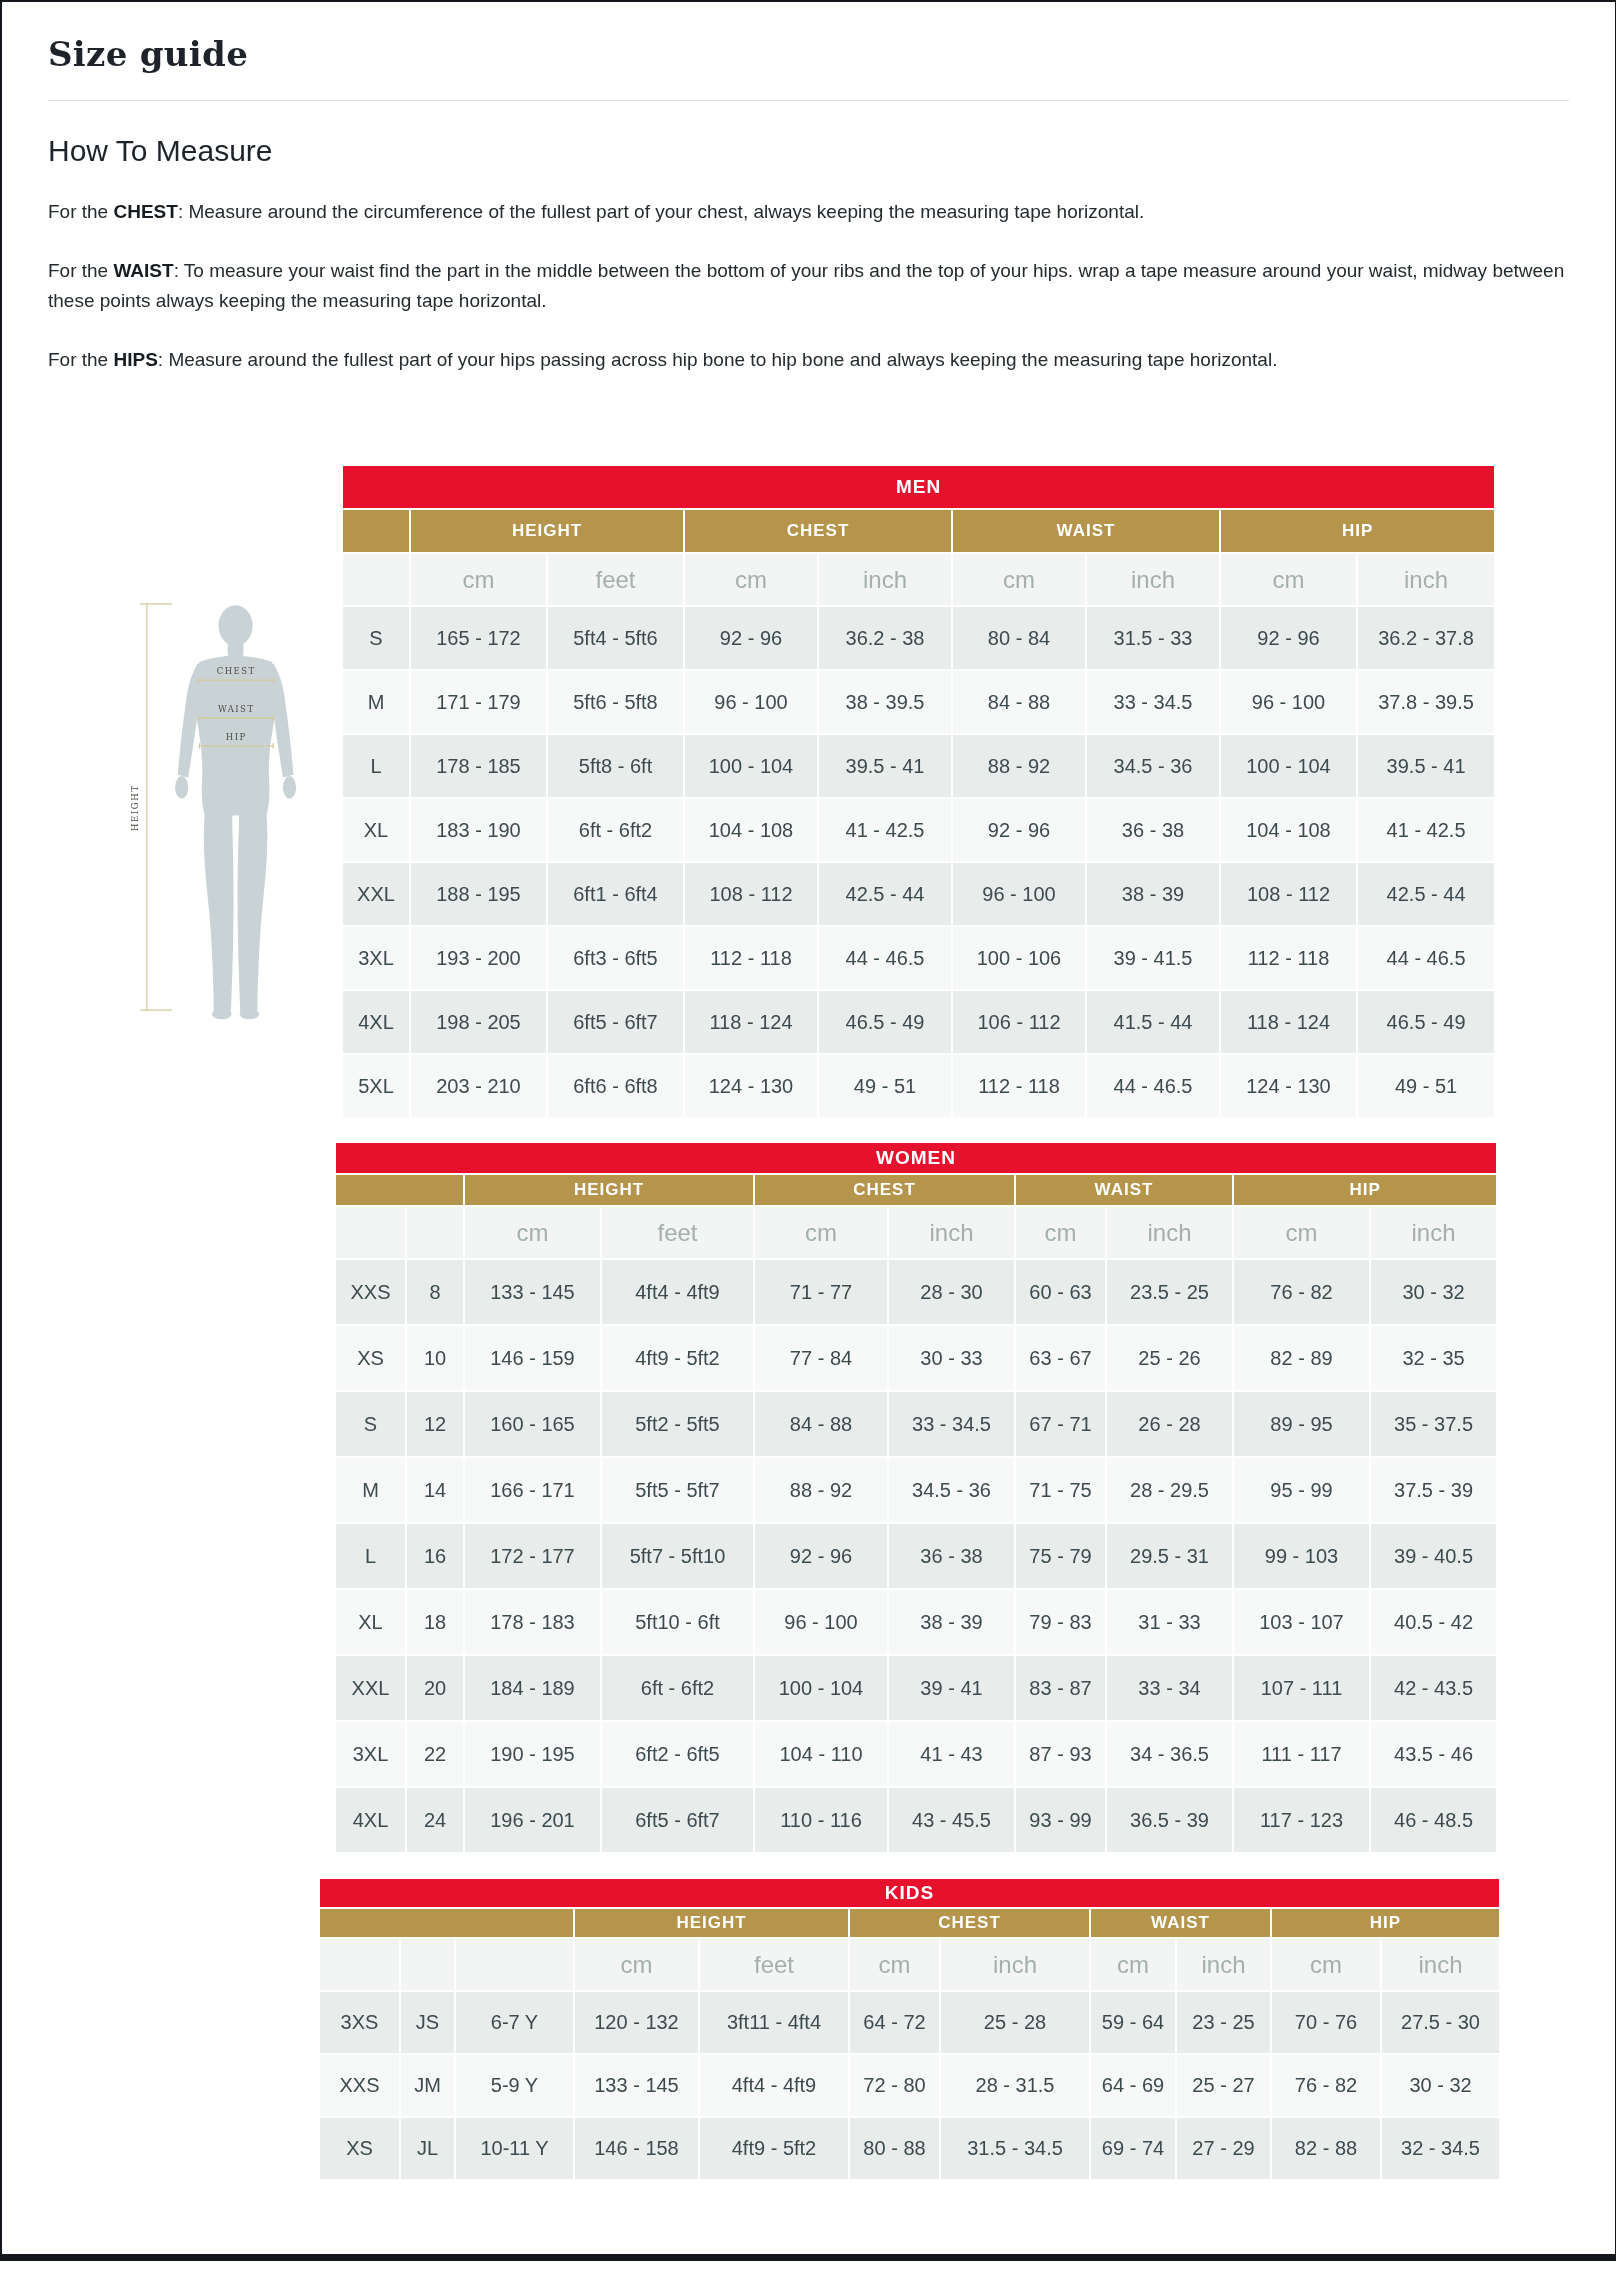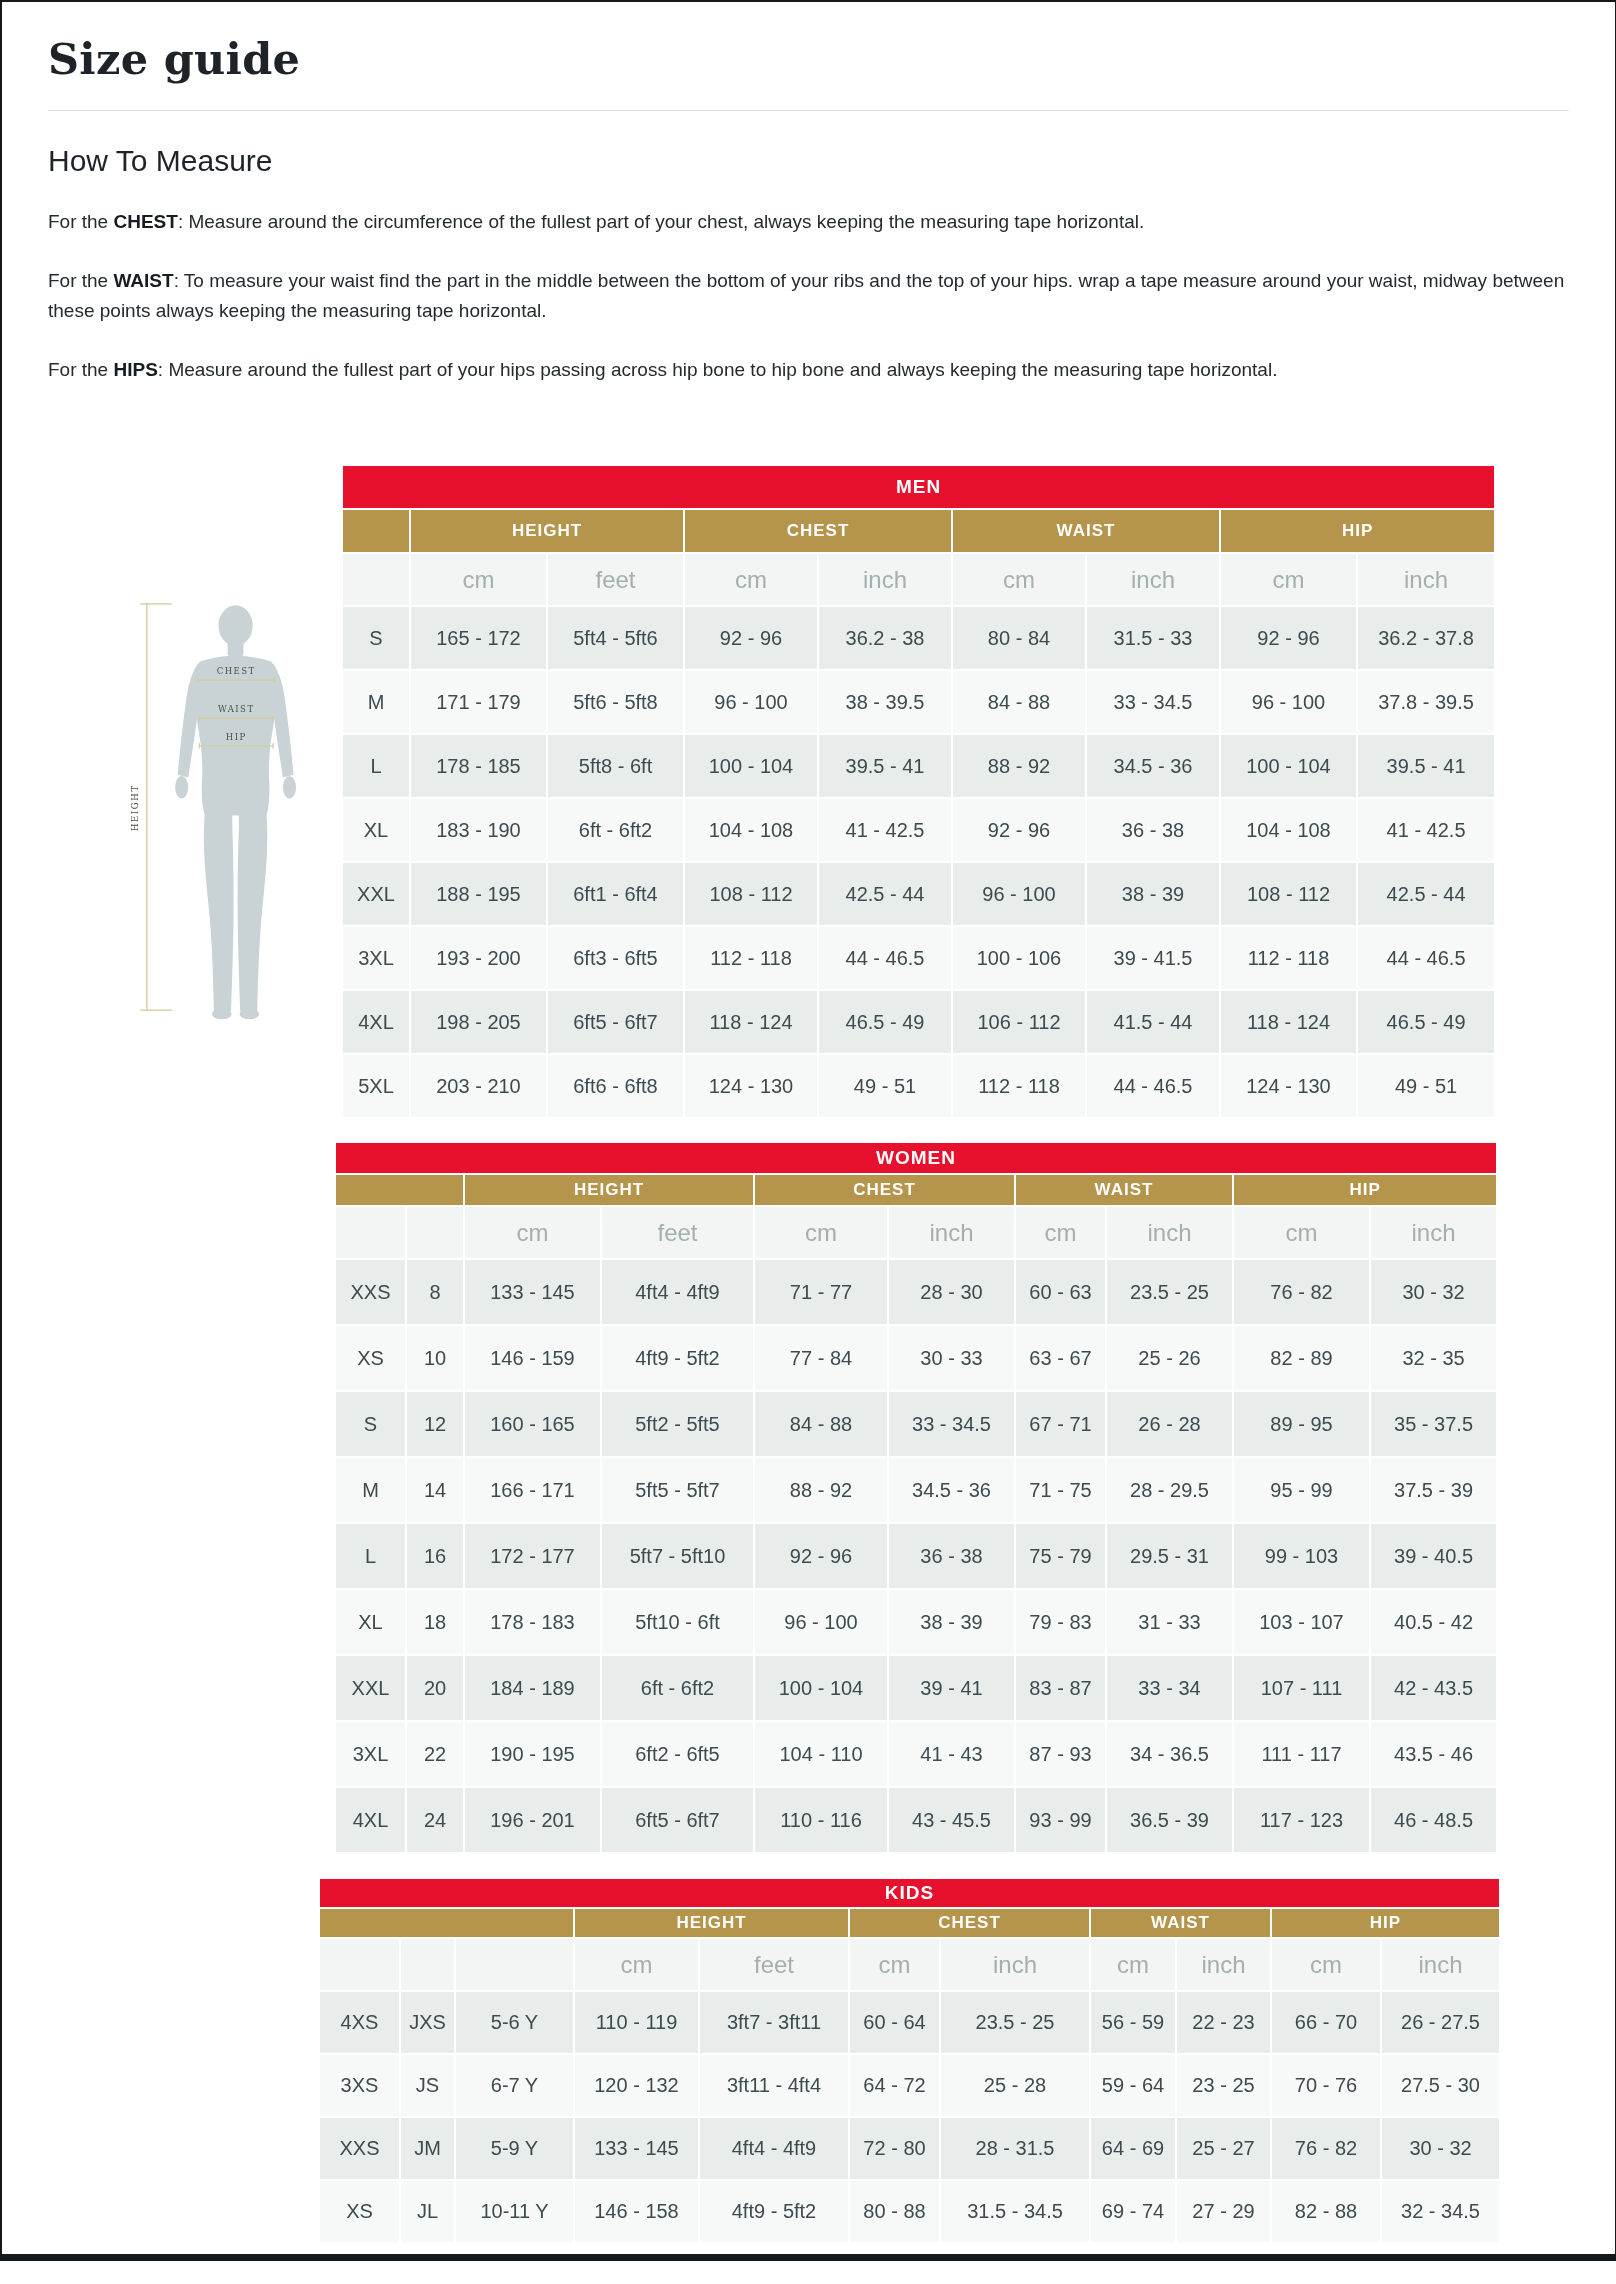--- a/index.html
+++ b/index.html
@@ -18,21 +18,21 @@
   .page{
     position:relative;
     width:1617px;height:2261px;
     background:#ffffff;
     border:2.6px solid #14181c;
     border-bottom:7.2px solid #14181c;
   }
   .content{padding:16px 46px 0 46px;}
   h1.page-title{
     font-family:"DejaVu Serif",serif;
-    font-size:43px;font-weight:700;letter-spacing:0.3px;
+    font-size:34px;font-weight:700;letter-spacing:0.3px;
     color:var(--ink);margin:16px 0 26px 0;
   }
   .divider{border:none;border-top:1.3px solid #dbe0e2;margin:0 0 0 0;}
   h2.section-heading{
     font-size:30px;font-weight:400;color:var(--ink);
     margin:33px 0 0 0;letter-spacing:0px;
   }
   .measure-p{
     font-size:19px;color:#242b2e;line-height:30px;
     margin:29px 0 0 0;max-width:1533px;font-weight:400;
@@ -460,33 +460,20 @@
             <td>cm</td>
             <td>inch</td>
             <td>cm</td>
             <td>inch</td>
             <td>cm</td>
             <td>inch</td>
           </tr>
         </thead>
       <tbody>
           <tr>
-            <td>4XS</td>
-            <td>JXS</td>
-            <td>5-6 Y</td>
-            <td>110 - 119</td>
-            <td>3ft7 - 3ft11</td>
-            <td>60 - 64</td>
-            <td>23.5 - 25</td>
-            <td>56 - 59</td>
-            <td>22 - 23</td>
-            <td>66 - 70</td>
-            <td>26 - 27.5</td>
-          </tr>
-          <tr>
             <td>3XS</td>
             <td>JS</td>
             <td>6-7 Y</td>
             <td>120 - 132</td>
             <td>3ft11 - 4ft4</td>
             <td>64 - 72</td>
             <td>25 - 28</td>
             <td>59 - 64</td>
             <td>23 - 25</td>
             <td>70 - 76</td>

